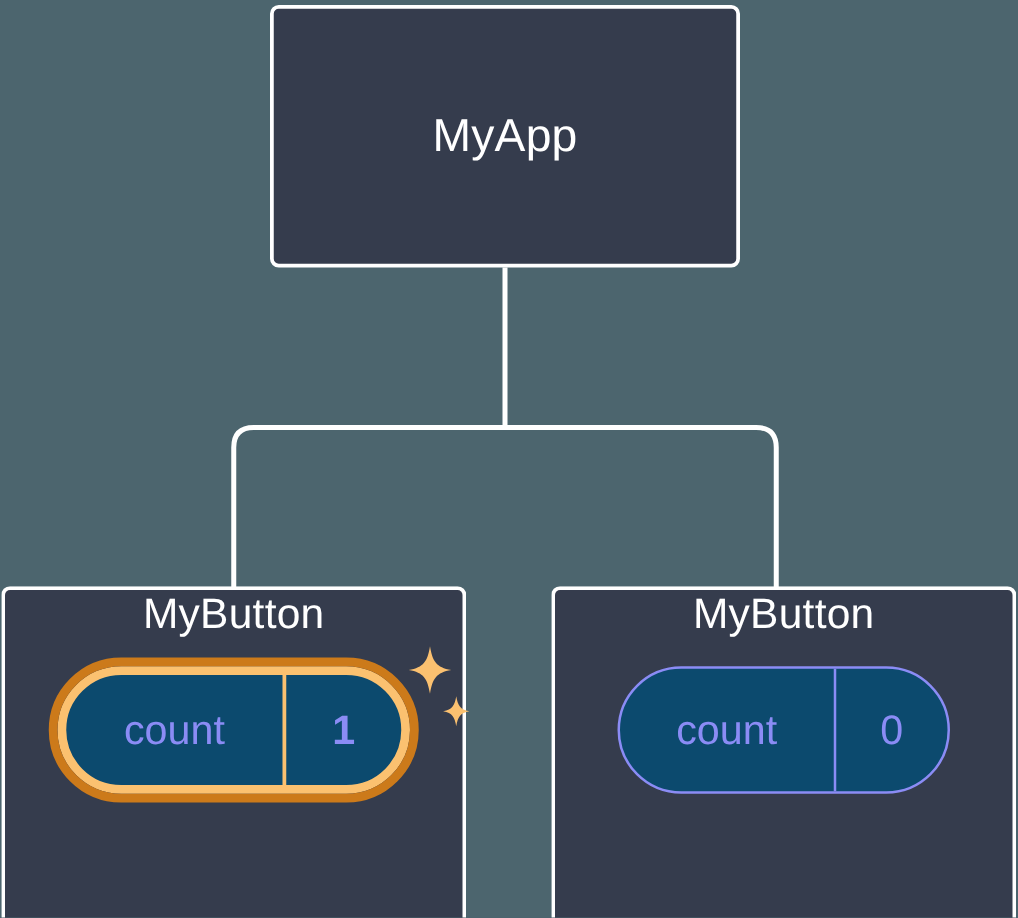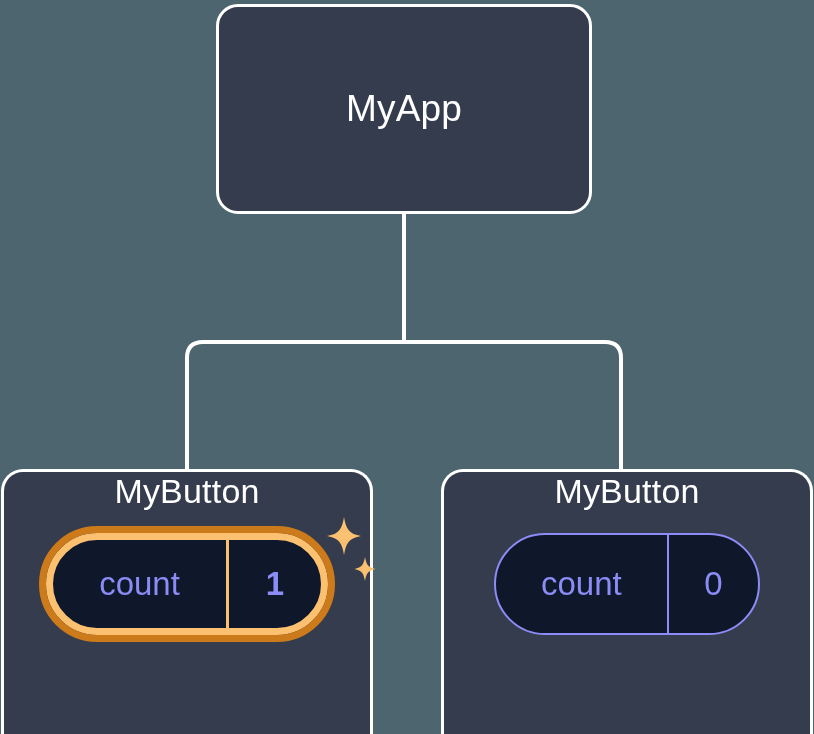--- a/index.html
+++ b/index.html
@@ -29,21 +29,21 @@
     height: 734px;
     pointer-events: none;
   }
 
   
   .node {
     position: absolute;
     box-sizing: border-box;
     background: #353c4d;
     border: 3px solid #ffffff;
-    border-radius: 22px;
+    border-radius: 7px;
   }
 
   .node-root {
     left: 216px;
     top: 4px;
     width: 376px;
     height: 210px;
     display: flex;
     align-items: center;
     justify-content: center;
@@ -84,21 +84,21 @@
     align-items: center;
     justify-content: center;
   }
 
   .state-pill {
     box-sizing: border-box;
     display: flex;
     align-items: stretch;
     height: 102px;
     border-radius: 51px;
-    background: #0f172a;
+    background: #0c4a6e;
   }
 
   
   .state-pill.plain {
     border: 2px solid #8b8cf5;
     width: 266px;
   }
 
   
   .state-pill.highlight {

